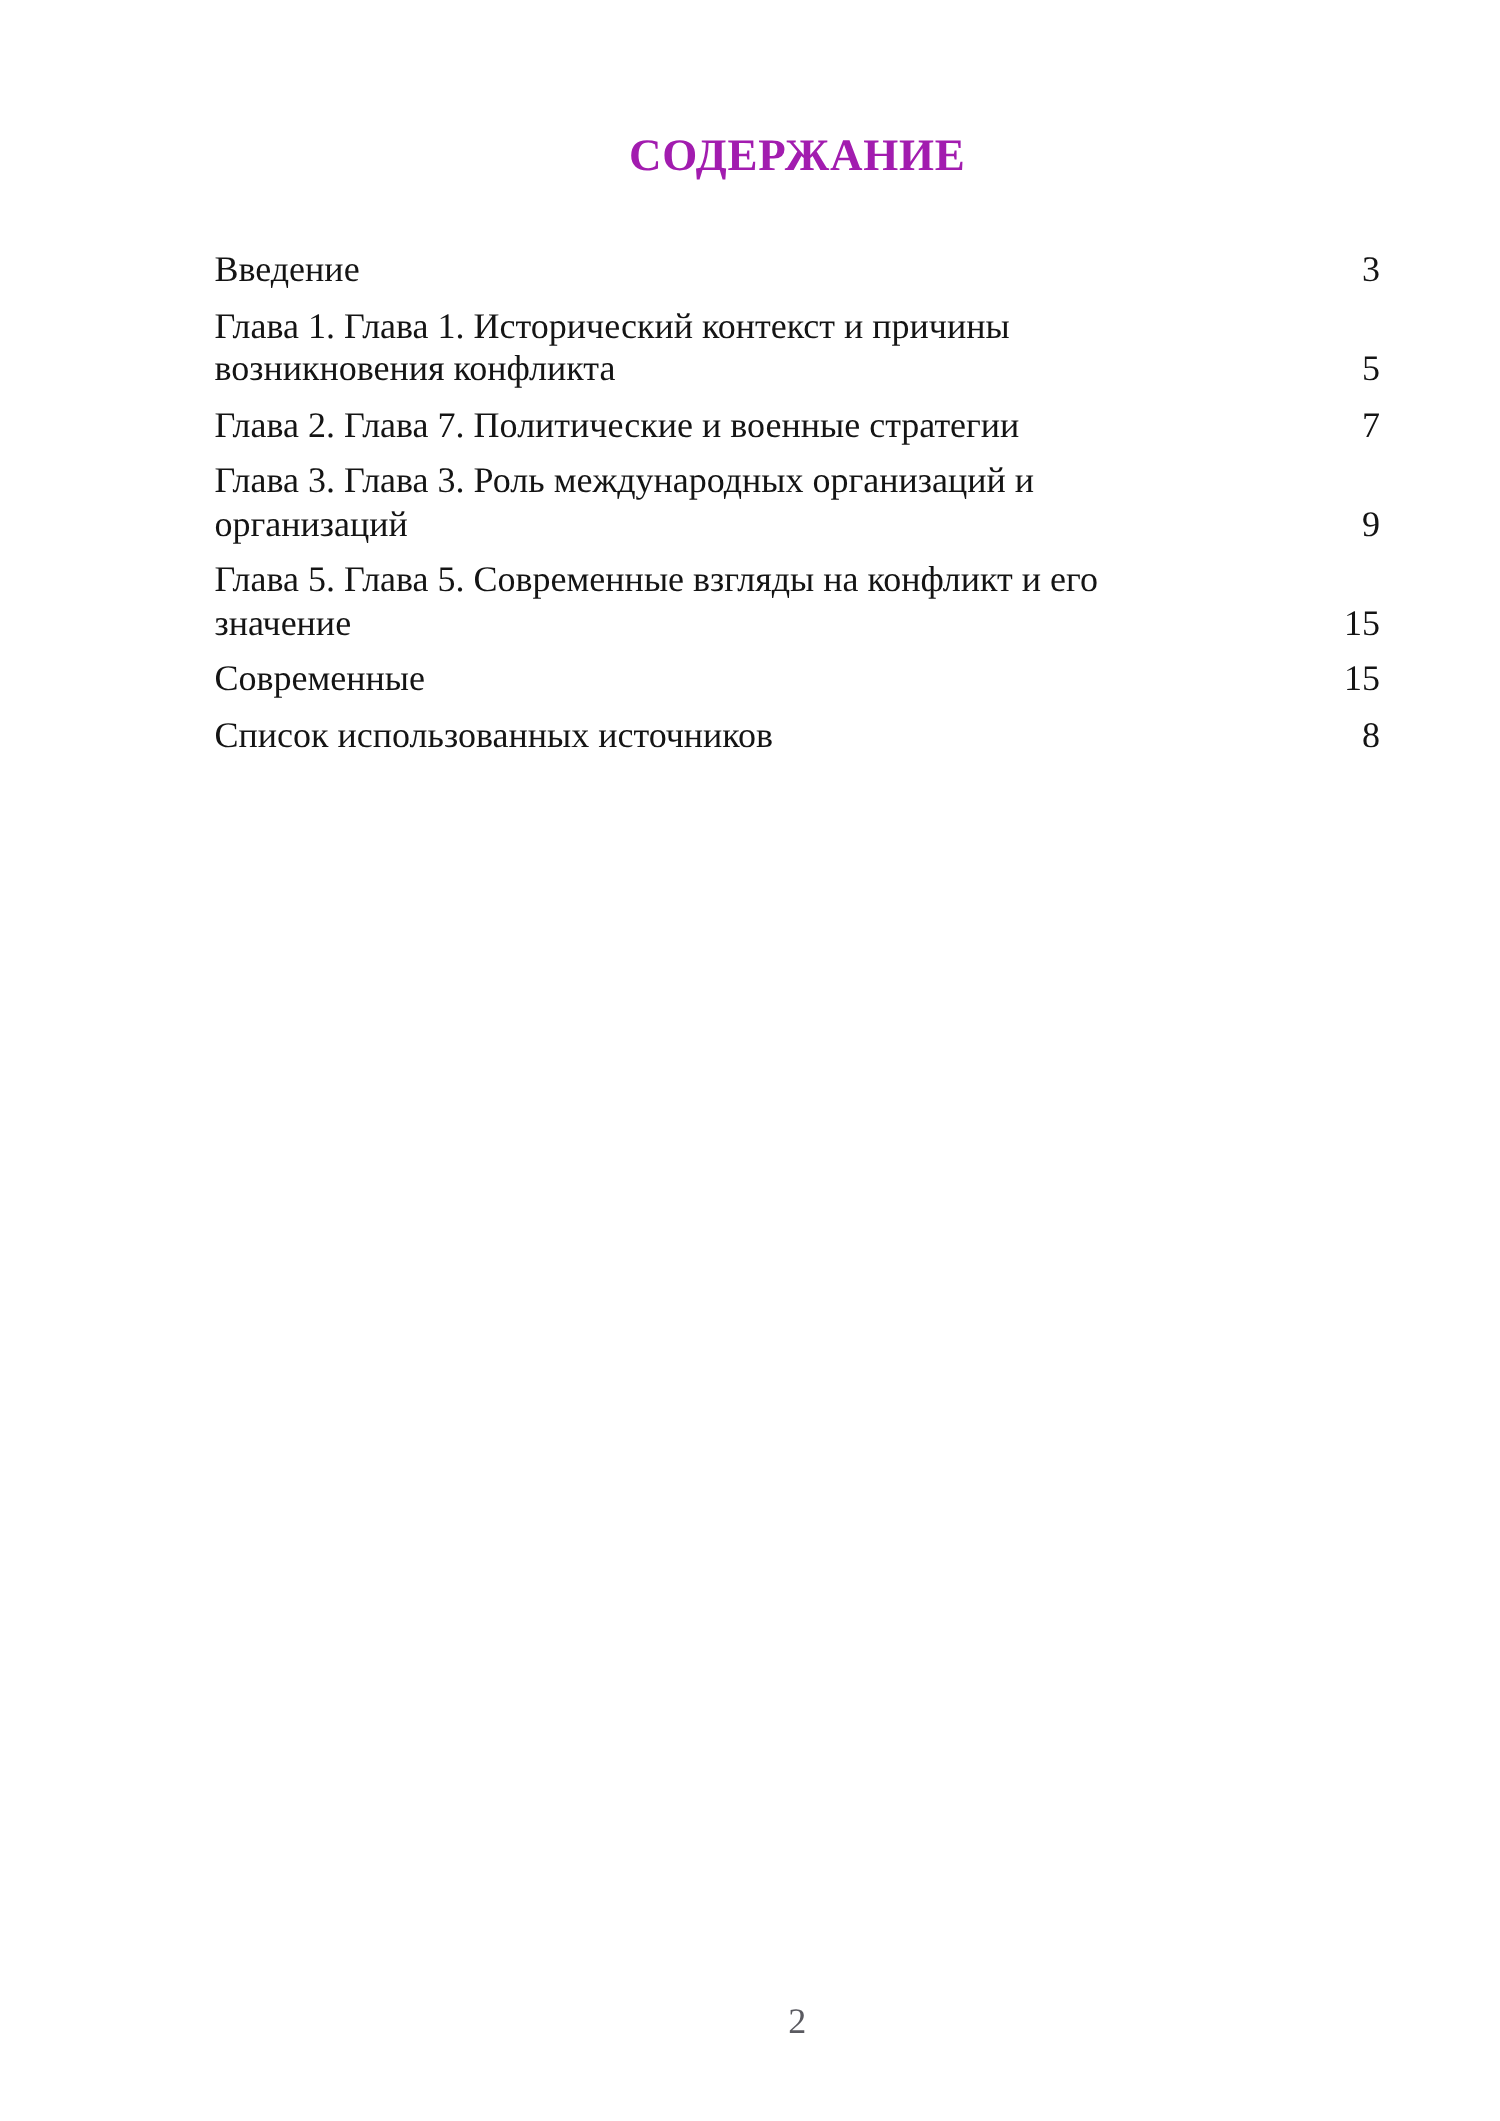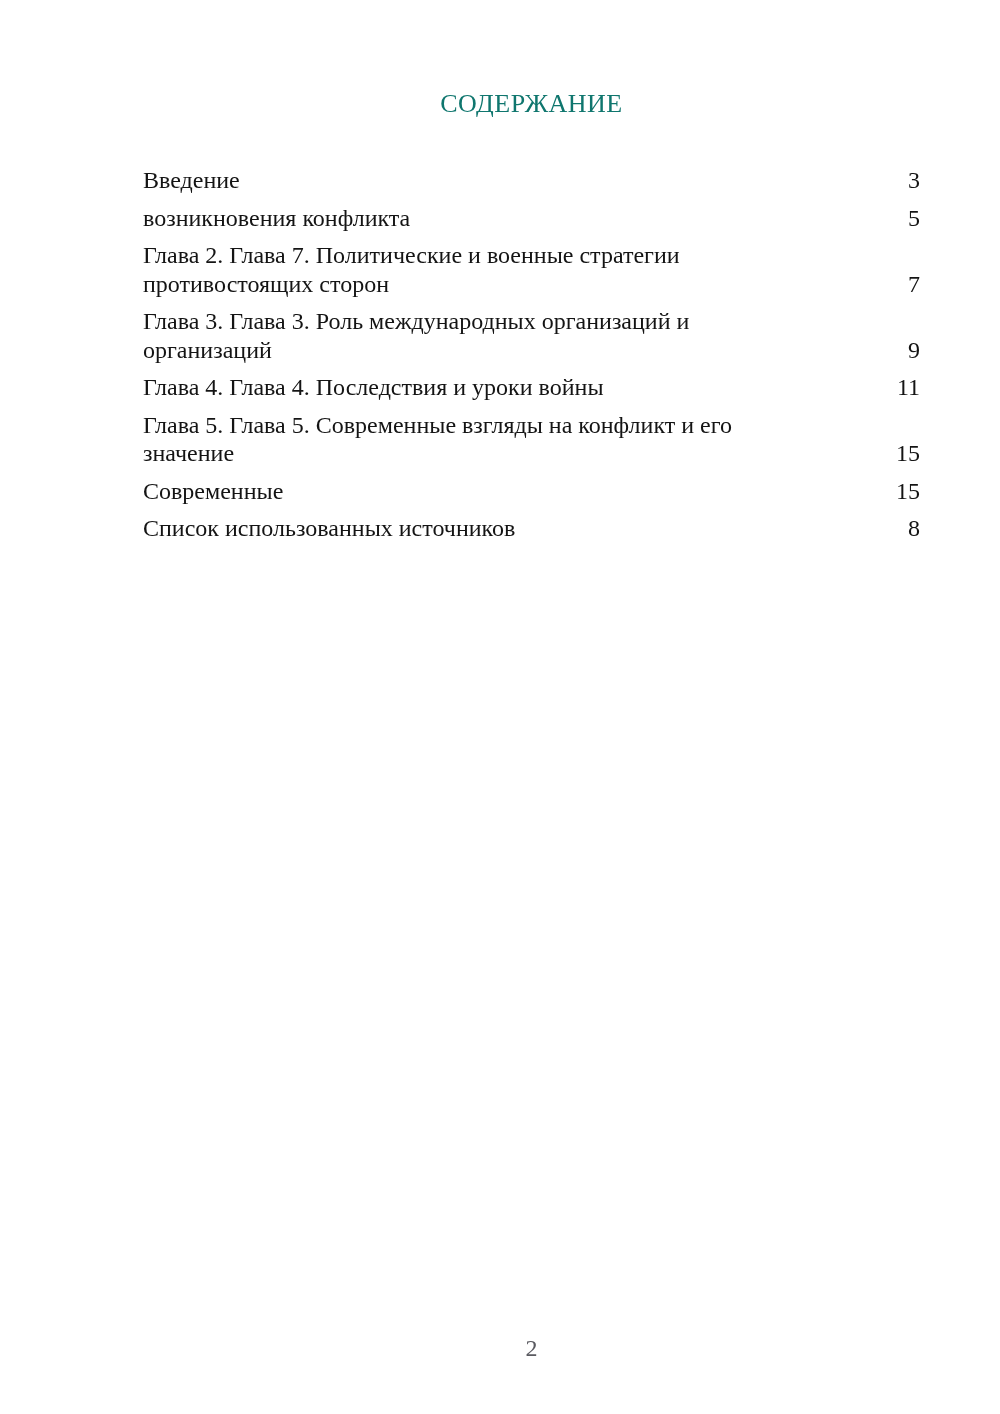--- a/index.html
+++ b/index.html
@@ -17,26 +17,26 @@
     overflow: hidden;
   }
   .content {
     position: absolute;
     left: 143px;
     top: 88px;
     width: 777px;
   }
   .doc-title {
     margin: 0 0 46px 0;
-    font-size: 26px;
+    font-size: 30px;
     line-height: 32px;
-    font-weight: 400;
+    font-weight: 700;
     text-align: center;
     letter-spacing: 0.5px;
-    color: #0f766e;
+    color: #a21caf;
   }
   .toc {
     display: flex;
     flex-direction: column;
   }
   .toc-entry {
     display: flex;
     align-items: flex-end;
     justify-content: space-between;
     margin-top: 9px;
@@ -77,43 +77,37 @@
     <h1 class="doc-title">СОДЕРЖАНИЕ</h1>
     <div class="toc" id="toc">
         <div class="toc-entry">
           <div class="toc-entry-text">
             <div class="toc-entry-line">Введение</div>
           </div>
           <div class="toc-entry-page">3</div>
         </div>
         <div class="toc-entry">
           <div class="toc-entry-text">
+            <div class="toc-entry-line">Глава 1. Глава 1. Исторический контекст и причины</div>
             <div class="toc-entry-line">возникновения конфликта</div>
           </div>
           <div class="toc-entry-page">5</div>
         </div>
         <div class="toc-entry">
           <div class="toc-entry-text">
             <div class="toc-entry-line">Глава 2. Глава 7. Политические и военные стратегии</div>
-            <div class="toc-entry-line">противостоящих сторон</div>
           </div>
           <div class="toc-entry-page">7</div>
         </div>
         <div class="toc-entry">
           <div class="toc-entry-text">
             <div class="toc-entry-line">Глава 3. Глава 3. Роль международных организаций и</div>
             <div class="toc-entry-line">организаций</div>
           </div>
           <div class="toc-entry-page">9</div>
-        </div>
-        <div class="toc-entry">
-          <div class="toc-entry-text">
-            <div class="toc-entry-line">Глава 4. Глава 4. Последствия и уроки войны</div>
-          </div>
-          <div class="toc-entry-page">11</div>
         </div>
         <div class="toc-entry">
           <div class="toc-entry-text">
             <div class="toc-entry-line">Глава 5. Глава 5. Современные взгляды на конфликт и его</div>
             <div class="toc-entry-line">значение</div>
           </div>
           <div class="toc-entry-page">15</div>
         </div>
         <div class="toc-entry">
           <div class="toc-entry-text">

